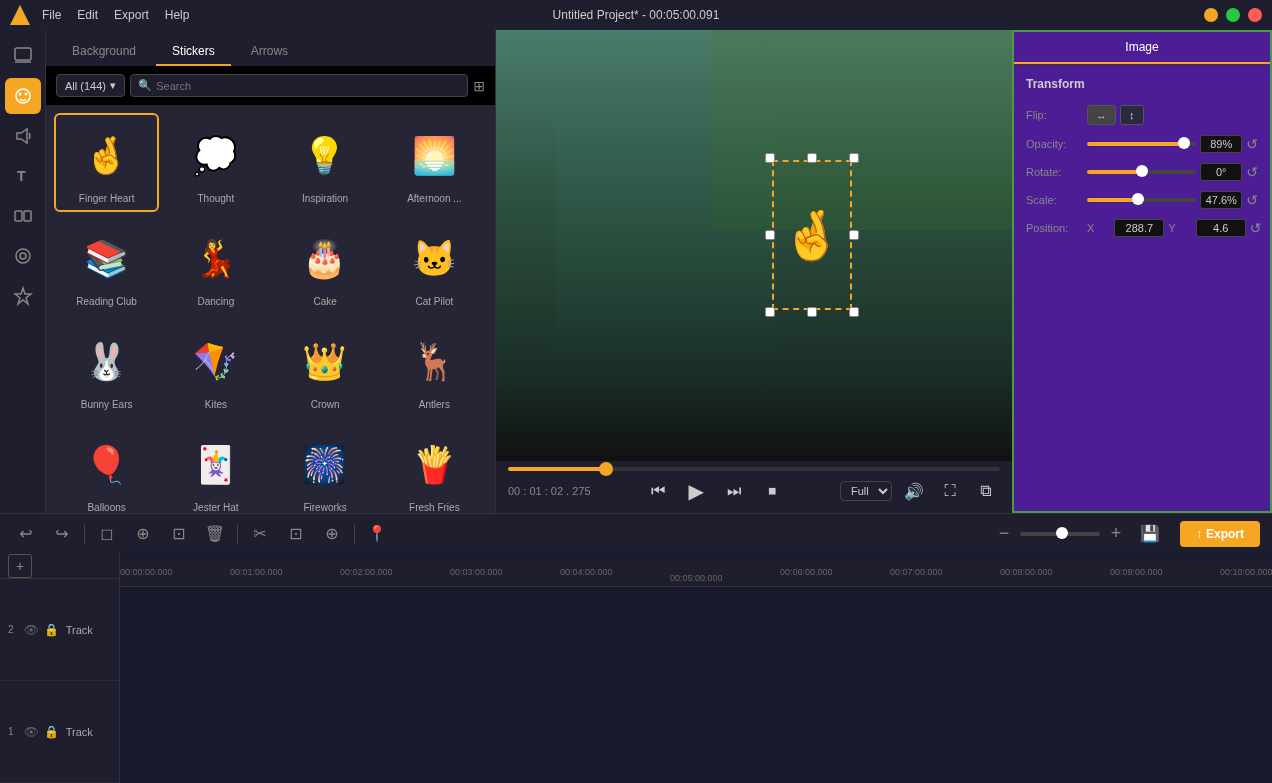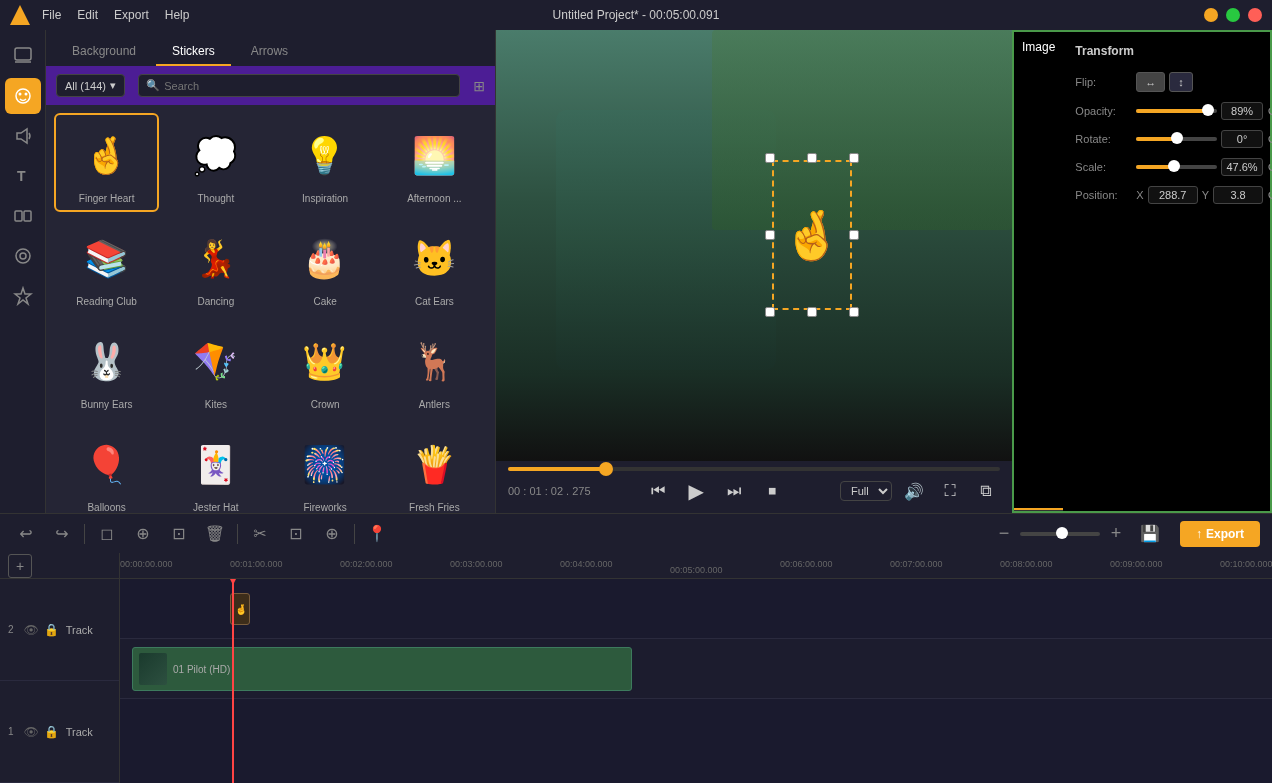--- a/index.html
+++ b/index.html
@@ -79,22 +79,22 @@
       cursor: pointer;
       color: #888;
       border-bottom: 2px solid transparent;
       font-size: 12px;
     }
     .panel-tab.active { color: #fff; border-bottom: 2px solid #f5a623; }
     .panel-controls {
       display: flex;
       align-items: center;
       padding: 8px 10px;
-      gap: 13px;
-      background: #4c1d95;
+      gap: 5px;
+      background: #000000;
     }
     .category-select {
       background: #1e1e2e;
       border: 1px solid #444;
       border-radius: 4px;
       color: #ccc;
       padding: 4px 8px;
       font-size: 11px;
       cursor: pointer;
       display: flex;
@@ -271,24 +271,24 @@
       border: 1px solid #444;
       border-radius: 4px;
       color: #ccc;
       padding: 2px 6px;
       font-size: 11px;
     }
 
     
     .right-panel {
       width: 260px;
-      background: #000000;
+      background: #4c1d95;
       border: 2px solid #4a9a4a;
       display: flex;
-      flex-direction: row;
+      flex-direction: column;
       flex-shrink: 0;
     }
     .right-tabs {
       display: flex;
       border-bottom: 1px solid #333;
     }
     .right-tab {
       flex: 1;
       padding: 8px;
       text-align: center;
@@ -378,20 +378,21 @@
     .pos-label { color: #888; font-size: 11px; }
     .pos-val {
       background: #111;
       border: 1px solid #444;
       border-radius: 3px;
       color: #ccc;
       font-size: 11px;
       padding: 2px 4px;
       width: 50px;
       text-align: center;
+      margin-left: 16px;
     }
 
     
     .bottom-area {
       height: 270px;
       display: flex;
       flex-direction: column;
       background: #1a1a2e;
       flex-shrink: 0;
     }
@@ -513,23 +514,24 @@
       gap: 6px;
       border-bottom: 1px solid #2a2a3e;
       min-height: 60px;
     }
     .track-label-name { color: #aaa; font-size: 11px; }
     .track-icon { color: #666; font-size: 12px; cursor: pointer; }
 
     .timeline-content {
       flex: 1;
       display: flex;
-      flex-direction: column;
+      flex-direction: row;
       overflow: hidden;
       position: relative;
+      margin-top: 8px;
     }
     .timeline-ruler {
       height: 26px;
       background: #1e1e2e;
       border-bottom: 1px solid #333;
       position: relative;
       overflow: hidden;
     }
     .playhead {
       position: absolute;
@@ -700,21 +702,21 @@
       <div class="sticker-item">
         <div class="sticker-icon">💃</div>
         <div class="sticker-label">Dancing</div>
       </div>
       <div class="sticker-item">
         <div class="sticker-icon">🎂</div>
         <div class="sticker-label">Cake</div>
       </div>
       <div class="sticker-item">
         <div class="sticker-icon">🐱</div>
-        <div class="sticker-label">Cat Ears</div>
+        <div class="sticker-label">Cat Pilot</div>
       </div>
 
       <div class="sticker-item">
         <div class="sticker-icon">🐰</div>
         <div class="sticker-label">Bunny Ears</div>
       </div>
       <div class="sticker-item">
         <div class="sticker-icon">🪁</div>
         <div class="sticker-label">Kites</div>
       </div>
@@ -847,21 +849,21 @@
           <button class="reset-btn">↺</button>
         </div>
       </div>
 
       <div class="prop-row">
         <span class="prop-label">Position:</span>
         <div class="prop-control">
           <span class="pos-label">X</span>
           <span class="pos-val">288.7</span>
           <span class="pos-label">Y</span>
-          <span class="pos-val">3.8</span>
+          <span class="pos-val">4.6</span>
           <button class="reset-btn">↺</button>
         </div>
       </div>
     </div>
   </div>
 
 </div>
 
 <div class="bottom-area">
 

